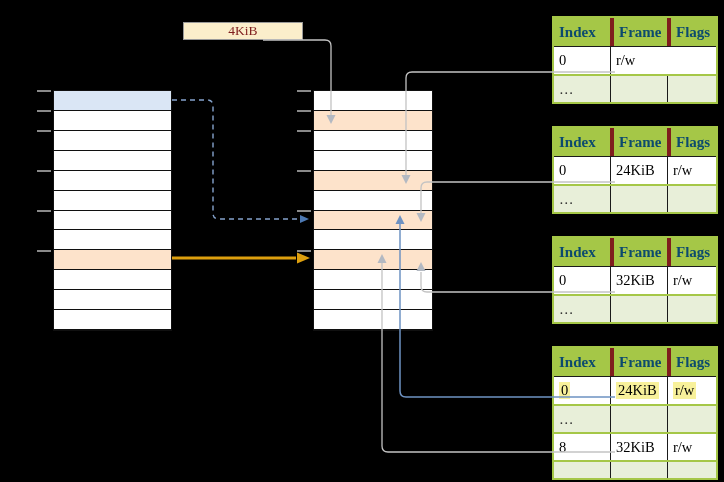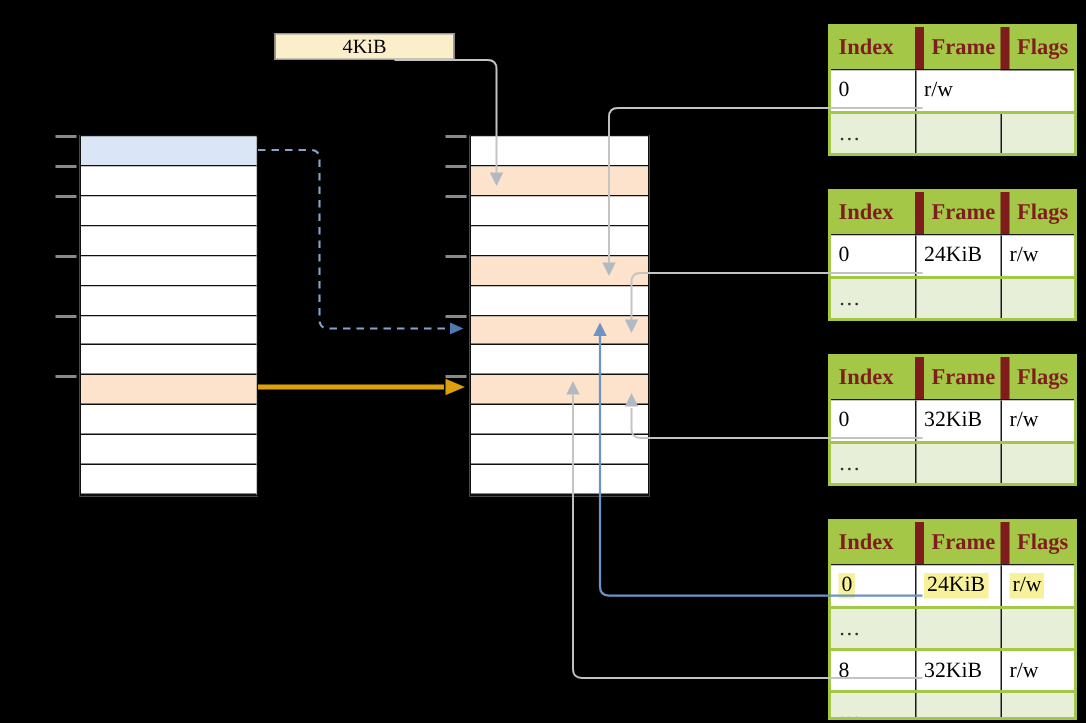--- a/index.html
+++ b/index.html
@@ -7,21 +7,21 @@
   .stage {
     position: relative; width: 724px; height: 482px;
     background: #000; overflow: hidden;
     font-family: "Liberation Serif", "DejaVu Serif", serif;
   }
   
   .size-label {
     position: absolute; left: 183px; top: 22px; width: 120px; height: 18px;
     background: var(--label-box-cream, #fbeecb);
     border: 1px solid #999;
-    text-align: center; font-size: 13.5px; line-height: 16px; color: #000000;
+    text-align: center; font-size: 13.5px; line-height: 16px; color: #7f1d1d;
   }
   
   .memcol {
     position: absolute; top: 90px; height: 241px;
     border: 1.5px solid #101010;
     display: flex; flex-direction: column; background: #fff;
   }
   .memcol.left  { left: 53px;  width: 119px; }
   .memcol.middle{ left: 313px; width: 120px; }
   .memrow { flex: 1; background: #fff; border-bottom: 1.5px solid #101010; }
@@ -31,23 +31,23 @@
   .tick { position: absolute; left: -17px; width: 14px; height: 2px; background: #8a8a8a; }
   
   .ptable {
     position: absolute; left: 552px; width: 166px;
     border: 2px solid var(--header-green, #a5c747);
     background: #fff;
   }
   .ptable.clip { height: 134px; overflow: hidden; }
   .pt-header { display: grid; grid-template-columns: 56px 57px 1fr; height: 28px;
     background: var(--header-green, #a5c747); }
-  .pt-hcell { color: #7f1d1d; font-weight: bold; font-size: 15px;
+  .pt-hcell { color: #0c4a6e; font-weight: bold; font-size: 15px;
     display: flex; align-items: center; padding-left: 5px; text-align: center; }
-  .pt-hcell + .pt-hcell { border-left: 6px solid #7f1d1d; }
+  .pt-hcell + .pt-hcell { border-left: 4px solid #7f1d1d; }
   .pt-row { display: grid; grid-template-columns: 56px 57px 1fr; height: 28px;
     border-top: 2px solid var(--header-green, #a5c747); }
   .pt-row.first { border-top: 1px solid #1a1a1a; }
   .pt-cell { font-size: 14.5px; color: #000; background: #fff;
     display: flex; align-items: center; padding-left: 5px; }
   .pt-cell + .pt-cell { border-left: 1px solid #1a1a1a; }
   .pt-row.dots .pt-cell { background: var(--dots-row-green, #e8efd9); color: #2f2f2f; }
   .hl { background: var(--highlight-yellow, #f8f19b); padding: 0 2px; }
   
   svg.overlay { position: absolute; left: 0; top: 0; pointer-events: none; }

